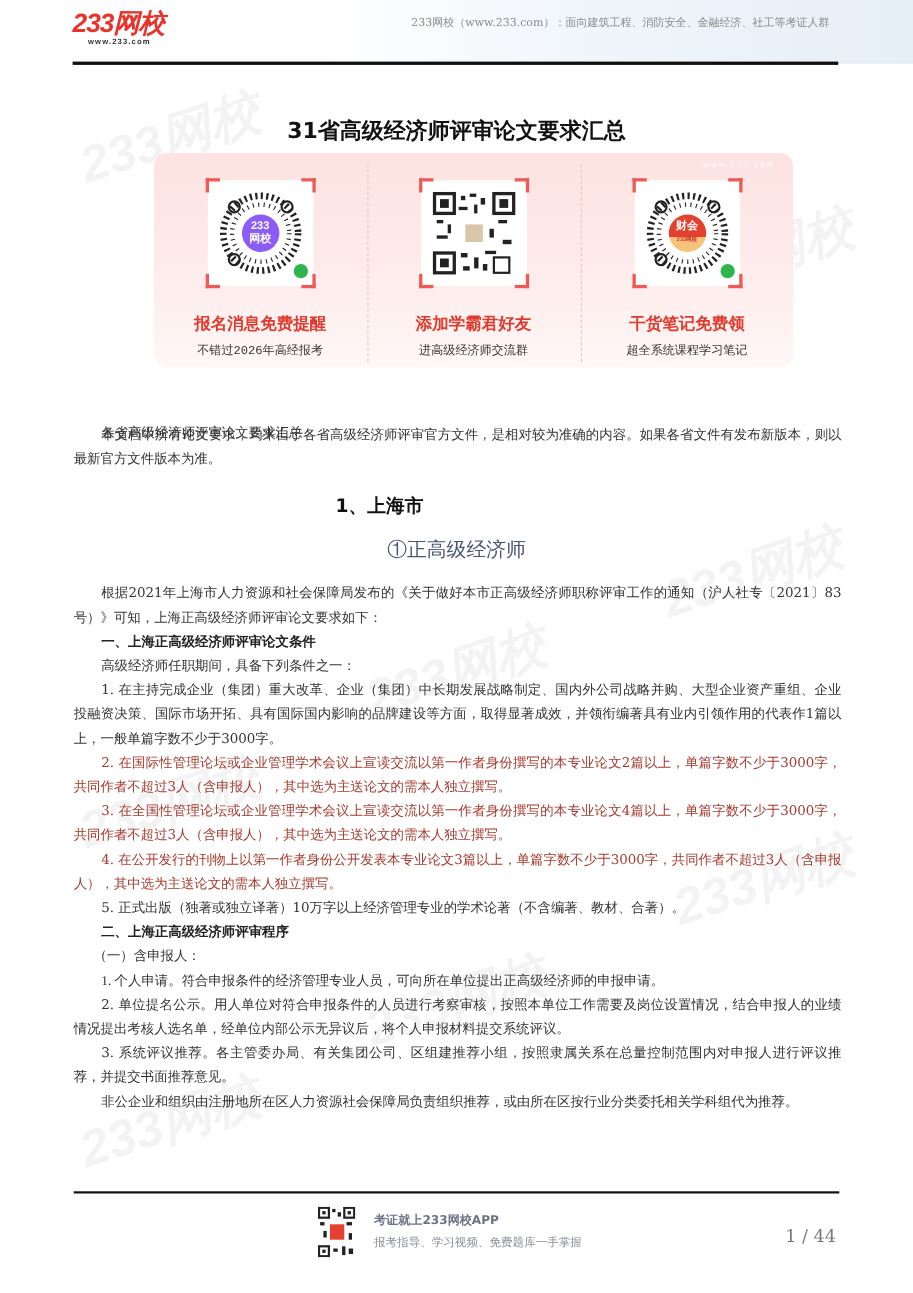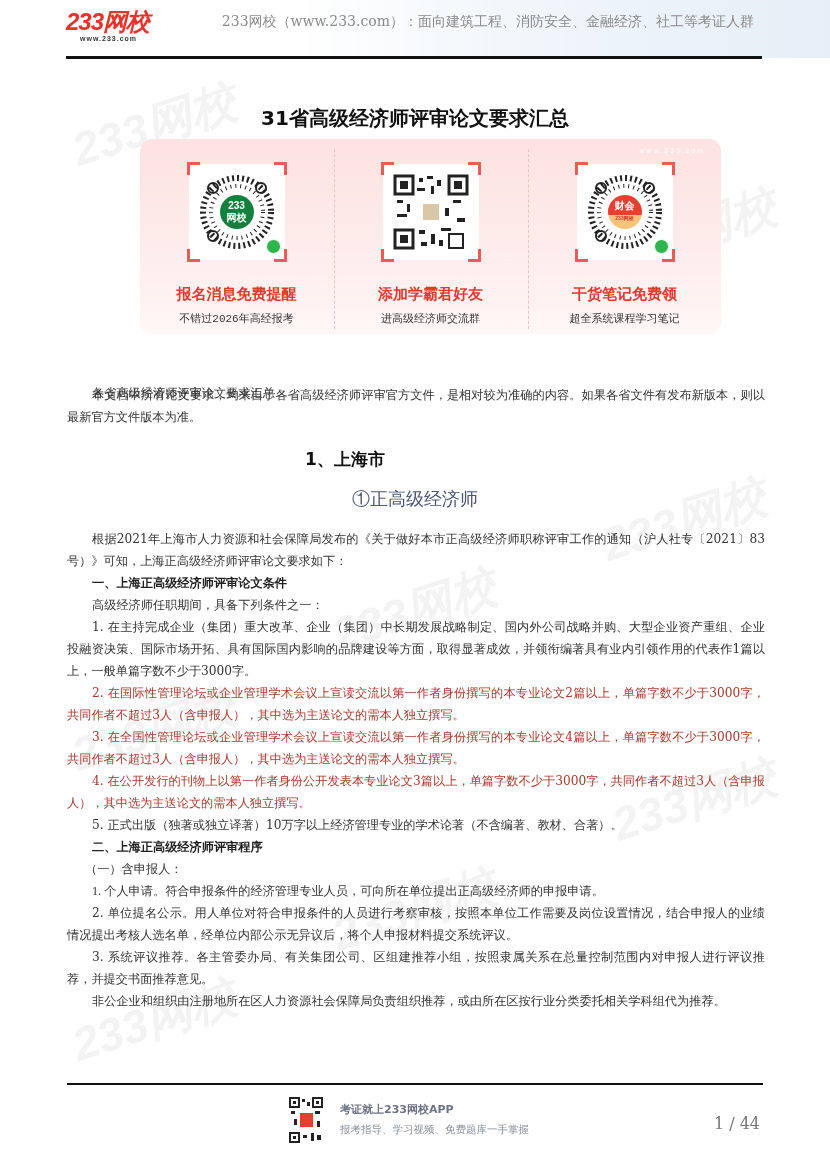--- a/index.html
+++ b/index.html
@@ -5,21 +5,21 @@
   html, body { margin:0; padding:0; }
   body { width:830px; height:1175px; background:#ffffff; position:relative; overflow:hidden;
          font-family:"DejaVu Serif","Liberation Serif",serif; color:#222; }
   .hdr { position:absolute; left:0; top:0; width:830px; height:58px;
          background:linear-gradient(90deg,#ffffff 0%,#ffffff 35%,#eef4fa 70%,#e6eef7 100%); }
   .logo { position:absolute; left:66px; top:10px; }
   .logo-main { font-family:"Liberation Sans",sans-serif; font-weight:bold; font-style:italic;
                font-size:24px; color:#e8322a; letter-spacing:-1px; line-height:24px; }
   .logo-sub { font-family:"Liberation Sans",sans-serif; font-weight:bold; font-size:7px; color:#333;
               letter-spacing:1px; margin-left:14px; margin-top:1px; }
-  .hdr-text { position:absolute; right:76px; top:12px; text-align:right; font-size:14px; color:#8a8a8a; line-height:19px; }
+  .hdr-text { position:absolute; right:76px; top:12px; text-align:right; font-size:10px; color:#8a8a8a; line-height:19px; }
   .hdr-rule { position:absolute; left:66px; top:56px; width:696px; height:3px; background:#111; }
 
   .watermark { position:absolute; font-family:"Liberation Sans",sans-serif; font-weight:bold; font-style:italic;
                color:#f1f1f1; font-size:46px; transform:rotate(-18deg); opacity:.8; pointer-events:none; }
 
   .doc-title { position:absolute; left:0; width:830px; top:105px; text-align:center;
                font-family:"DejaVu Sans","Liberation Sans",sans-serif; font-weight:bold; font-size:20px; color:#111; }
 
   .banner { position:absolute; left:140px; top:139px; width:581px; height:195px; border-radius:12px;
             background:linear-gradient(180deg,#fde3e1 0%,#fdeceb 55%,#fff7f6 100%); overflow:hidden; }
@@ -28,21 +28,21 @@
   .banner-col { position:absolute; top:0; width:193px; height:195px; text-align:center; }
   .banner-sep { position:absolute; top:10px; width:0; height:180px; border-left:1px dashed #f1c2bf; }
   .qr-frame { position:absolute; left:50%; top:25px; width:96px; height:96px; margin-left:-48px; background:#fff; }
   .qr-frame .c { position:absolute; width:10px; height:10px; border-color:#ee5a55; border-style:solid; }
   .c.tl { left:-2px; top:-2px; border-width:3px 0 0 3px; }
   .c.tr { right:-2px; top:-2px; border-width:3px 3px 0 0; }
   .c.bl { left:-2px; bottom:-2px; border-width:0 0 3px 3px; }
   .c.br { right:-2px; bottom:-2px; border-width:0 3px 3px 0; }
   .qr-inner { position:absolute; left:10px; top:10px; width:76px; height:76px; }
   .badge { position:absolute; left:50%; top:50%; width:34px; height:34px; margin:-17px 0 0 -17px; border-radius:50%;
-           background:#15803d; color:#fff; font-family:"Liberation Sans",sans-serif; font-weight:bold; font-size:10px;
+           background:#8b5cf6; color:#fff; font-family:"Liberation Sans",sans-serif; font-weight:bold; font-size:10px;
            line-height:12px; display:flex; flex-direction:column; align-items:center; justify-content:center; }
   .mini { position:absolute; right:4px; bottom:6px; width:13px; height:13px; border-radius:50%; background:#2fb54b; border:1px solid #fff; }
   .banner-title { position:absolute; left:0; width:100%; top:146px; font-family:"DejaVu Sans","Liberation Sans",sans-serif;
                   font-weight:bold; font-size:15px; color:#e03a2e; }
   .banner-sub { position:absolute; left:0; width:100%; top:172px; font-family:Liberation Mono, monospace;
                 font-size:11px; color:#333; }
 
   .p { position:absolute; left:67px; width:698px; font-size:12.2px; line-height:22px; color:#333; text-align:justify; }
   .indent { text-indent:25px; }
   .red { color:#a63a2e; }

